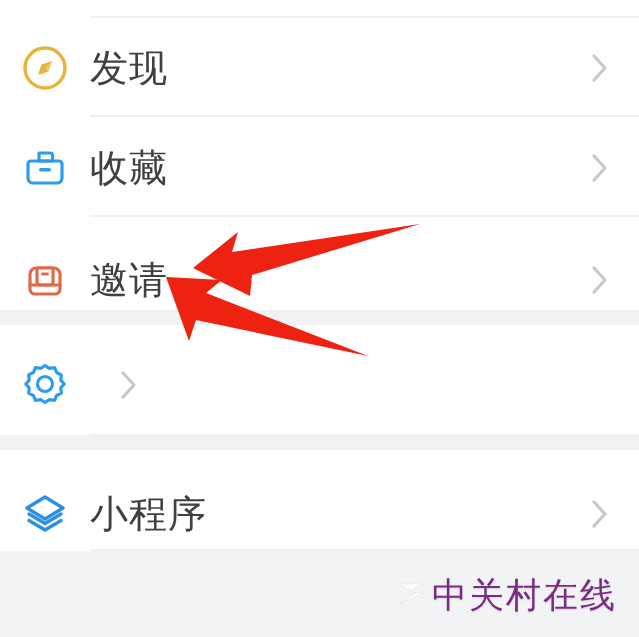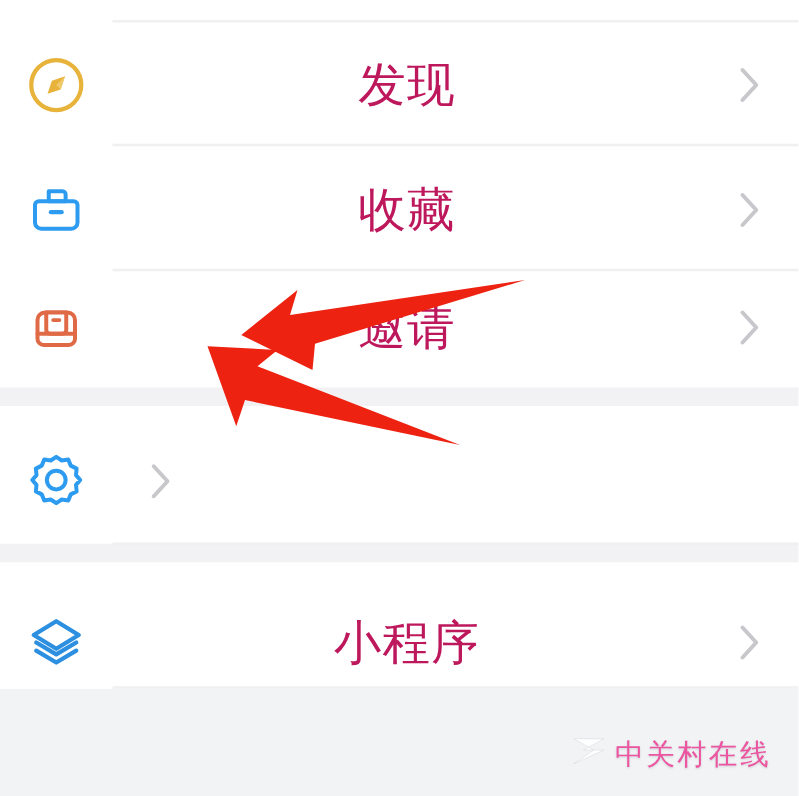--- a/index.html
+++ b/index.html
@@ -64,24 +64,23 @@
     min-width: 90px;
     display: flex;
     align-items: center;
     justify-content: center;
   }
   .row-icon svg { display: block; }
   .row-label {
     flex: 1 1 auto;
     font-size: 38px;
     line-height: 1;
-    color: #be185d;
+    color: #404040;
     letter-spacing: 1px;
     font-family: "DejaVu Sans", "Liberation Sans", sans-serif;
-    text-align: center;
   }
   .row-chevron {
     width: 78px;
     min-width: 78px;
     display: flex;
     align-items: center;
     justify-content: center;
   }
 
   
@@ -107,22 +106,22 @@
   #watermark {
     position: absolute;
     right: 22px;
     bottom: 18px;
     display: flex;
     align-items: center;
     gap: 6px;
     opacity: 0.92;
   }
   #watermark .wm-text {
-    font-size: 23px;
-    color: #ec4899;
+    font-size: 35px;
+    color: #701a75;
     letter-spacing: 2px;
     font-family: Liberation Sans, sans-serif;
     text-shadow: 0 1px 2px rgba(120,130,140,0.32);
   }
 </style>
 </head>
 <body>
 
 <div id="screen">
 
@@ -164,21 +163,21 @@
       </svg>
     </span>
     <span class="row-label">收藏</span>
     <span class="row-chevron">
       <svg width="24" height="40" viewBox="0 0 24 40">
         <path d="M6 8 L17 20 L6 32" fill="none" stroke="#c8c8cc" stroke-width="3.2" stroke-linecap="round" stroke-linejoin="round"></path>
       </svg>
     </span>
   </div>
 
-  <div class="row" style="top:212px">
+  <div class="row" style="top:230px">
     <span class="row-icon">
       <svg width="52" height="52" viewBox="0 0 52 52">
         <path d="M11 20 a6 6 0 0 1 6 -6 h18 a6 6 0 0 1 6 6 v15 a5 5 0 0 1 -5 5 H16 a5 5 0 0 1 -5 -5 Z" fill="none" stroke="#e06a45" stroke-width="3.2" stroke-linejoin="round"></path>
         <path d="M18 14 h16 v14 a3 3 0 0 1 -3 3 H21 a3 3 0 0 1 -3 -3 Z" fill="#ffffff" stroke="#e06a45" stroke-width="3.2" stroke-linejoin="round"></path>
         <rect x="22" y="18.5" width="8" height="3" rx="1.5" fill="#e06a45"></rect>
         <path d="M11 31 h30" fill="none" stroke="#e06a45" stroke-width="3.2" stroke-linecap="round"></path>
       </svg>
     </span>
     <span class="row-label">邀请</span>
     <span class="row-chevron">

